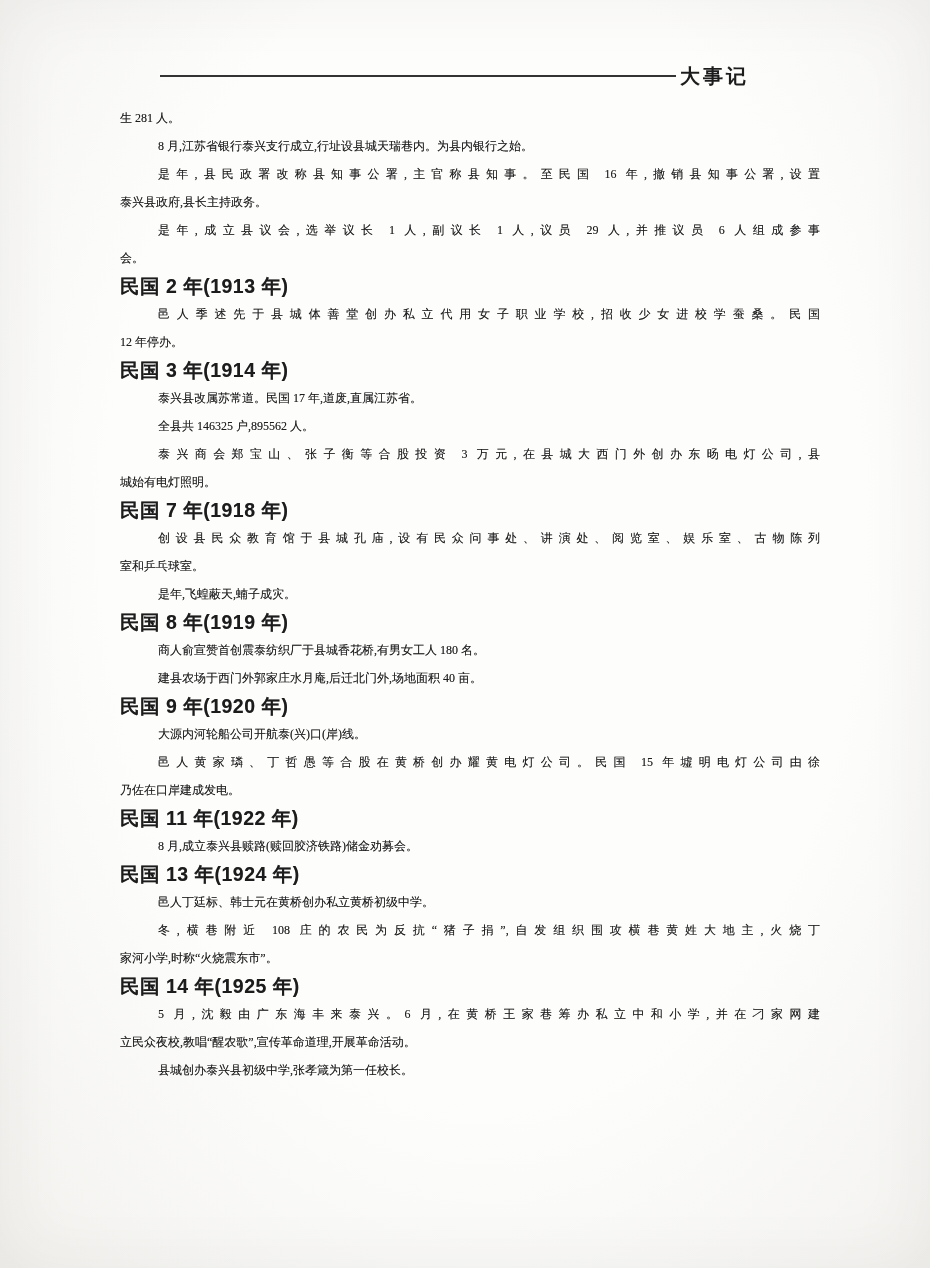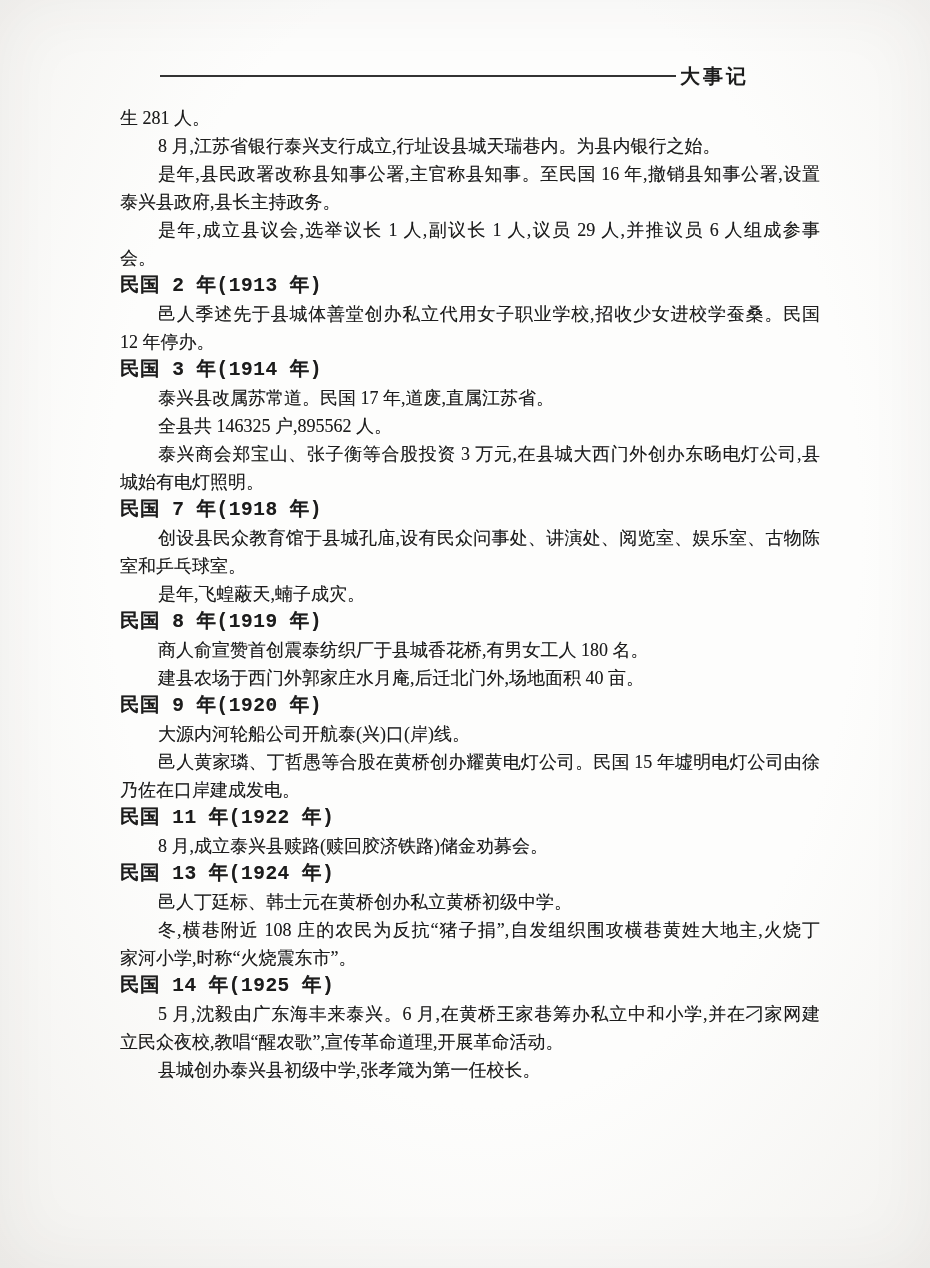--- a/index.html
+++ b/index.html
@@ -42,35 +42,35 @@
   .content {
     position: absolute;
     left: 120px;
     top: 104px;
     width: 700px;
     color: var(--ink, #1c1c1c);
   }
   .line {
     height: 28px;
     line-height: 28px;
-    font-size: 18px;
+    font-size: 12px;
     white-space: nowrap;
     overflow: hidden;
     text-shadow: 0 0 0.5px rgba(30,30,30,0.45);
   }
   .line.indent {
     padding-left: 38px;
   }
   .line.fill {
     white-space: normal;
     text-align: justify;
     text-align-last: justify;
   }
   .line.heading {
-    font-family: Liberation Mono, monospace;
+    font-family: Liberation Sans, sans-serif;
     font-weight: bold;
     font-size: 19.5px;
     letter-spacing: 0.5px;
   }
 </style>
 </head>
 <body style="--ink: #1c1c1c; --paper: #fbfaf8; --rule: #333333;">
 
 <div class="page">
   <div class="header-rule"></div>

